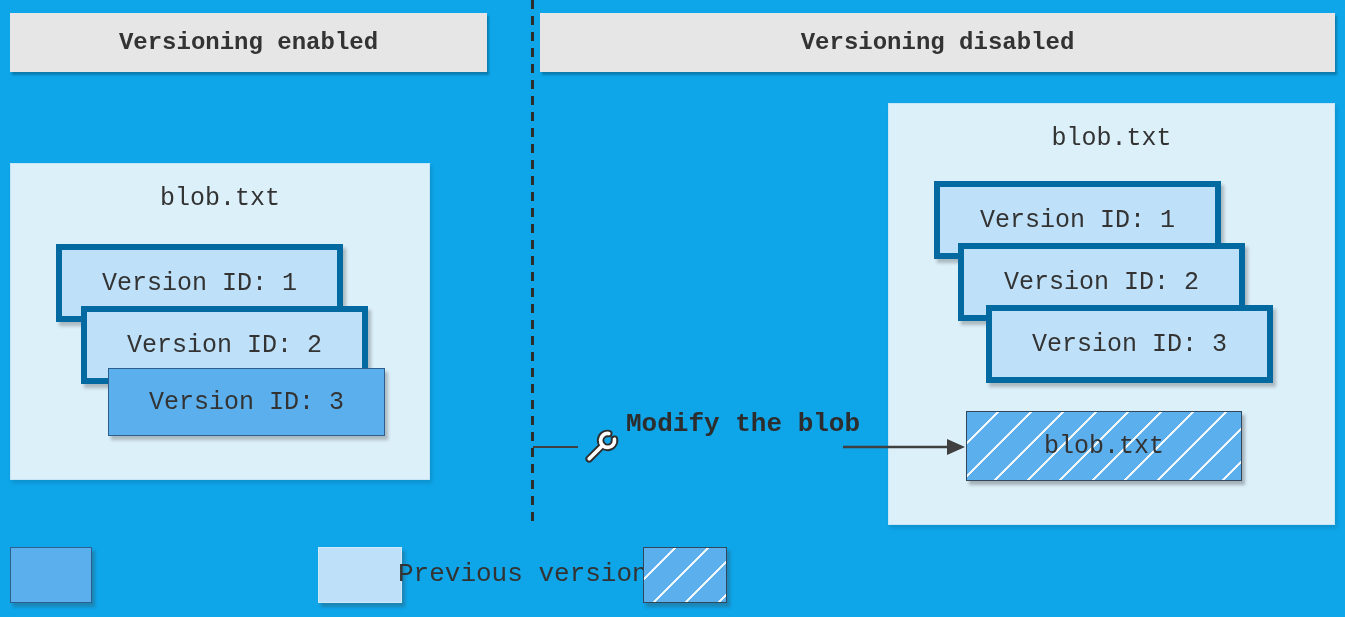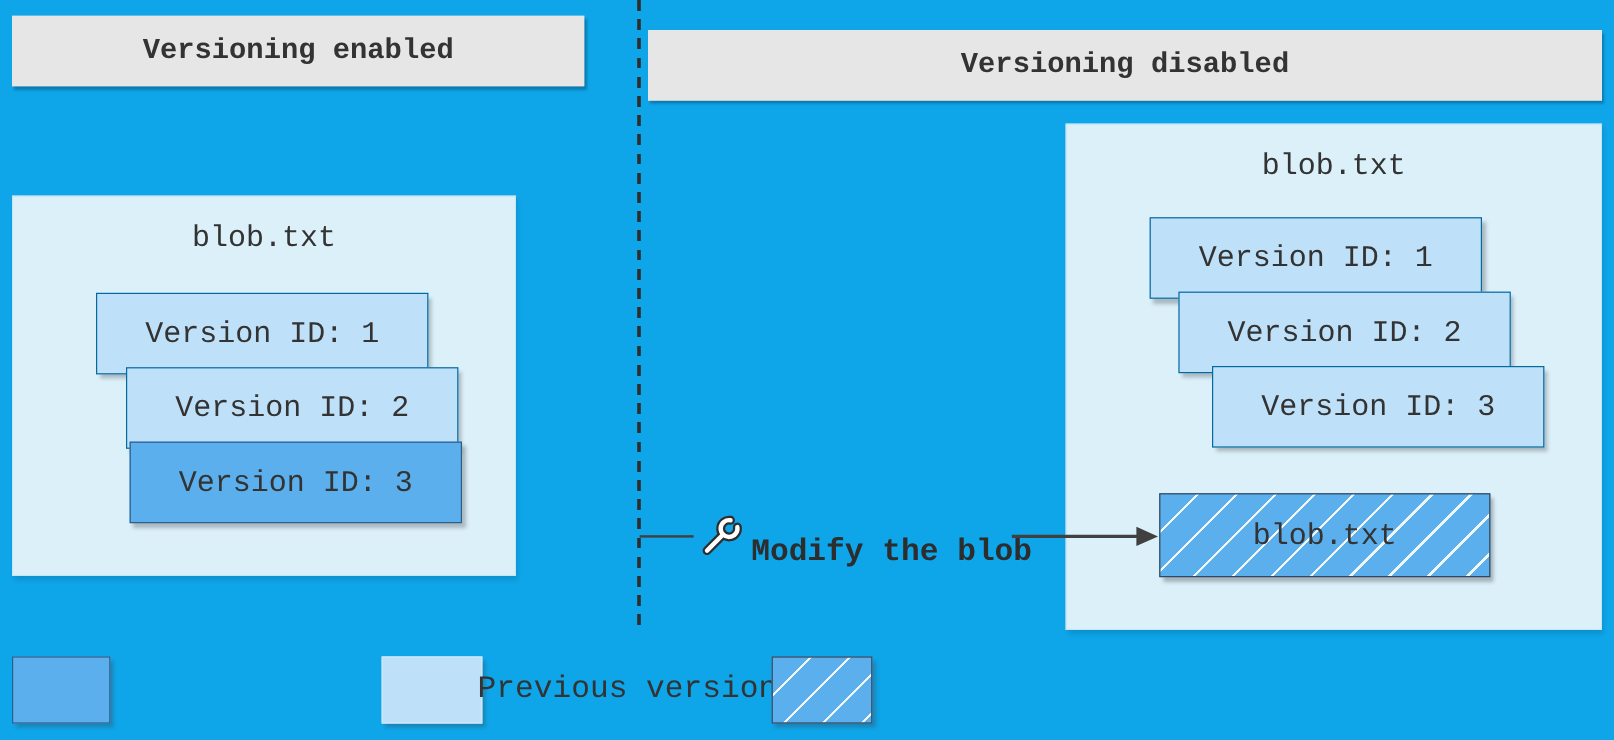--- a/index.html
+++ b/index.html
@@ -13,21 +13,21 @@
   }
   
   .header{
     position:absolute;top:13px;height:59px;
     background:#e6e6e6;
     box-shadow:2px 3px 2px rgba(0,0,0,0.25);
     display:flex;align-items:center;justify-content:center;
     font-size:24px;font-weight:bold;color:#333333;
   }
   .header.left{left:10px;width:477px;}
-  .header.right{left:540px;width:795px;margin-top:12px;}
+  .header.right{left:540px;width:795px;}
   
   .divider{
     position:absolute;left:531px;top:0;width:3px;height:526px;
     background:repeating-linear-gradient(to bottom,#2d2d2d 0 9px,transparent 9px 16px);
   }
   
   .container{
     position:absolute;
     background:#dcf0fa;
     border:1px solid #c6e6f6;
@@ -39,36 +39,36 @@
     position:absolute;left:0;right:0;top:20px;
     text-align:center;font-size:25px;color:#333333;
   }
   
   .vbox{
     position:absolute;width:275px;height:66px;
     display:flex;align-items:center;justify-content:center;
     font-size:25px;color:#333333;
     box-shadow:3px 4px 3px rgba(60,60,60,0.30);
   }
-  .vbox.prev{background:#bee0f8;border:1px solid #0369a1;margin-left:24px;}
+  .vbox.prev{background:#bee0f8;border:6px solid #0369a1;}
   .vbox.curr{background:#5bafec;border:1px solid #2e5f8c;}
   .vbox.hatched{
     width:274px;height:68px;
     background-color:#5bafec;
     background-image:repeating-linear-gradient(135deg,transparent 0 21px,rgba(255,255,255,0.9) 21px 23px);
     border:1.5px solid #33475c;
     box-shadow:3px 4px 3px rgba(60,60,60,0.35);
   }
   
   .connector{
     position:absolute;left:533px;top:446px;width:45px;height:2px;background:#404040;
   }
   .wrench{position:absolute;left:580px;top:423px;}
   .action-label{
-    position:absolute;left:626px;top:445px;
+    position:absolute;left:626px;top:409px;
     font-size:26px;font-weight:bold;color:#2d2d2d;white-space:nowrap;
   }
   .arrow{position:absolute;left:843px;top:435px;}
   
   .legend-swatch{
     position:absolute;top:547px;height:54px;
     box-shadow:3px 4px 3px rgba(60,60,60,0.30);
   }
   .legend-swatch.current{left:10px;width:80px;background:#5bafec;border:1px solid #2e5f8c;}
   .legend-swatch.previous{left:318px;width:82px;background:#bee0f8;border:1px solid #cfe9fa;}

